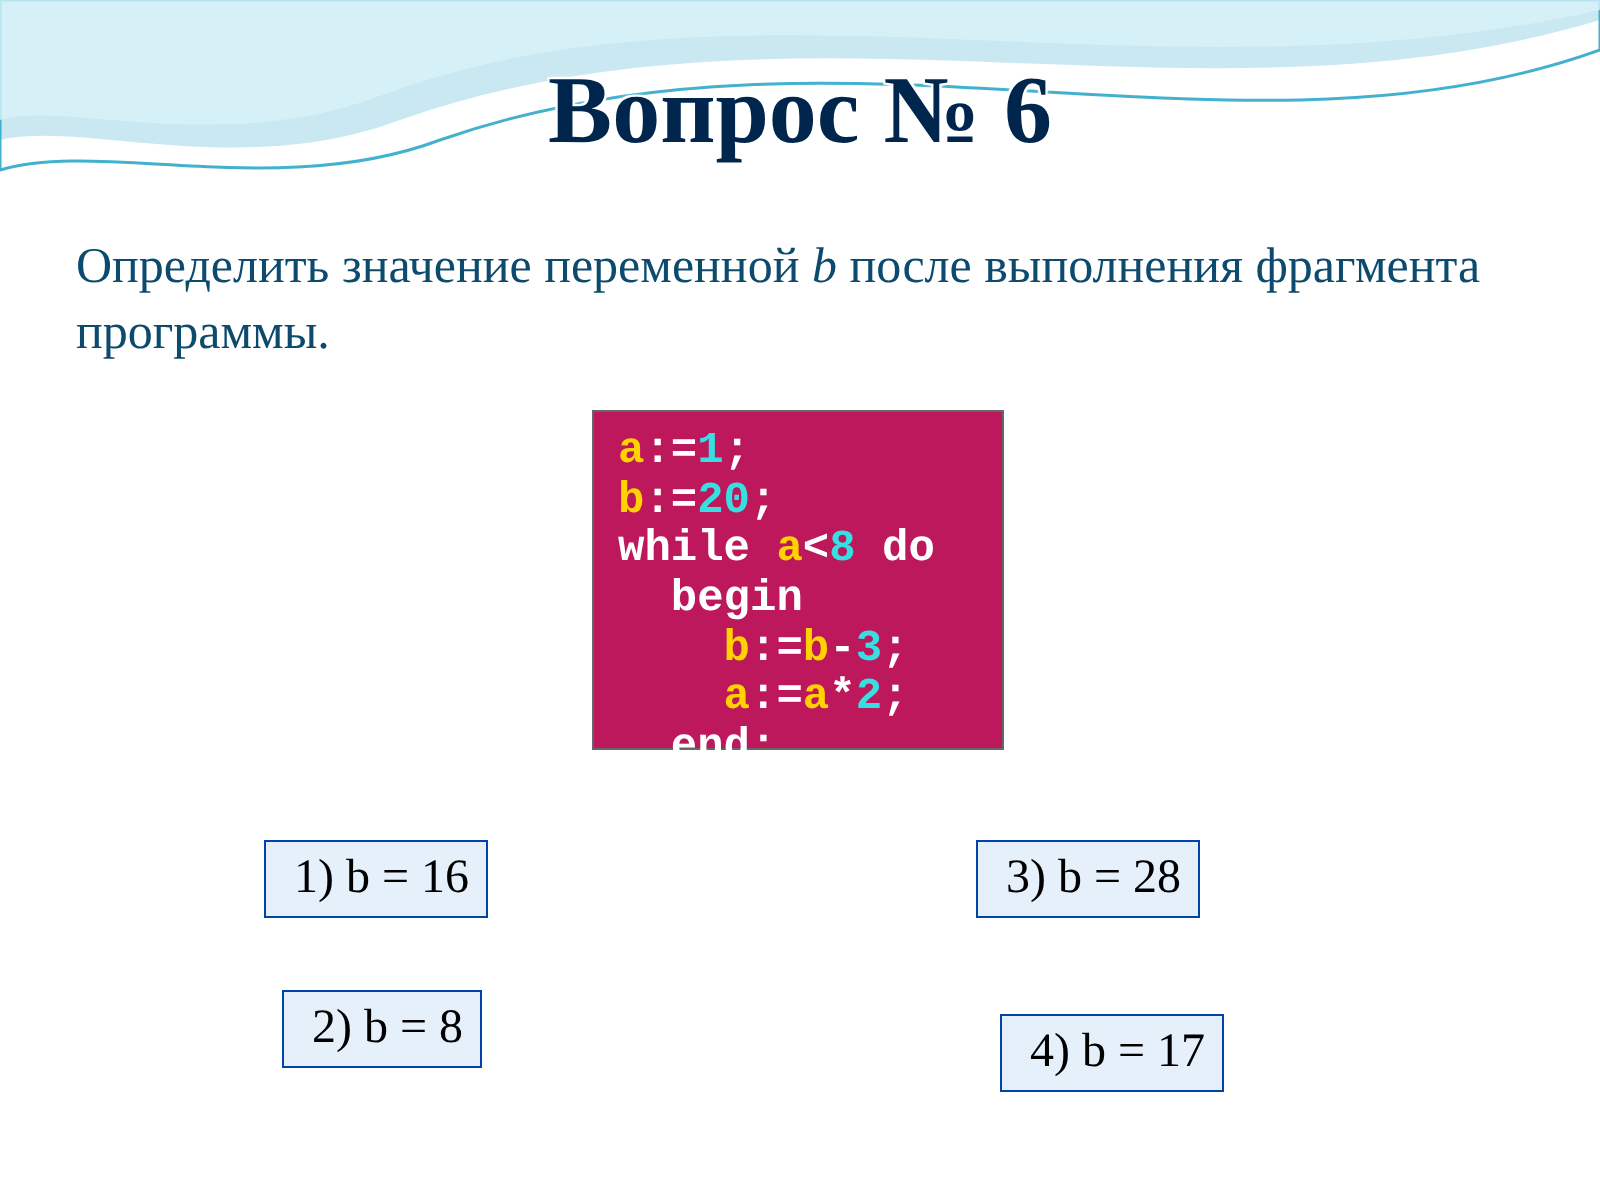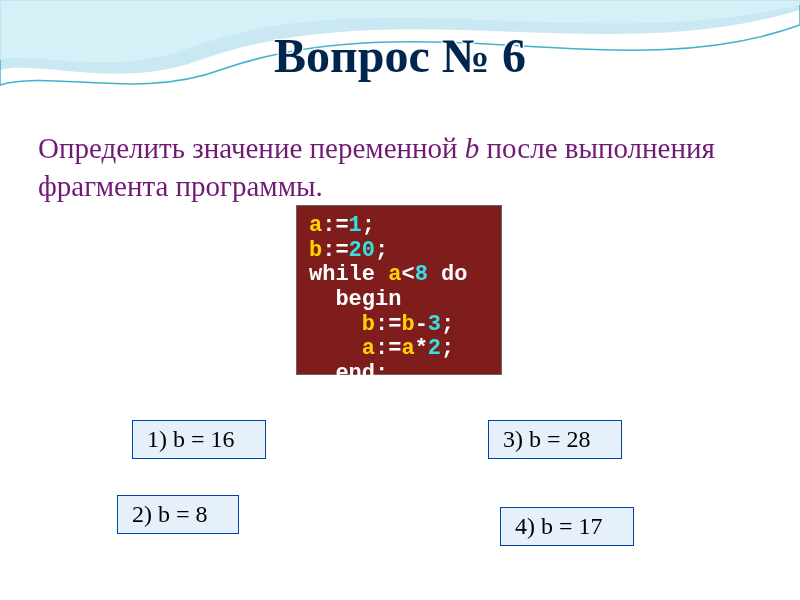--- a/index.html
+++ b/index.html
@@ -36,34 +36,34 @@
     color: #00264d;
     text-shadow:
       -1px -1px 0 #fff,
       1px -1px 0 #fff,
       -1px 1px 0 #fff,
       1px 1px 0 #fff,
       0 0 3px #fff;
   }
   .prompt {
     position: absolute;
-    top: 130px;
+    top: 118px;
     left: 38px;
     width: 720px;
-    font-size: 29px;
+    font-size: 25px;
     line-height: 1.3;
-    color: #701a75;
+    color: #0c4a6e;
   }
   .code-box {
     position: absolute;
     top: 205px;
     left: 296px;
     width: 206px;
     height: 170px;
-    background: #7f1d1d;
+    background: #be185d;
     border: 1px solid #666;
     padding: 8px 8px 8px 12px;
     box-sizing: border-box;
     font-family: "Courier New", monospace;
     font-size: 22px;
     font-weight: bold;
     line-height: 1.12;
     white-space: pre;
   }
   .c-y { color: #ffd200; }
@@ -75,26 +75,26 @@
     left: 0;
     width: 800px;
     height: 180px;
   }
   .opt {
     position: absolute;
     border: 1px solid #0044aa;
     background: #e6f0fb;
     font-size: 24px;
     color: #000;
-    padding: 5px 30px 5px 14px;
+    padding: 5px 8px 5px 14px;
     box-sizing: border-box;
     font-family: Liberation Serif, serif;
   }
   .opt1 { top: 8px; left: 132px; }
-  .opt2 { top: 83px; left: 117px; }
+  .opt2 { top: 83px; left: 141px; }
   .opt3 { top: 8px; left: 488px; }
   .opt4 { top: 95px; left: 500px; }
 </style>
 </head>
 <body>
 
 <div class="slide">
 
   <svg class="wave-bg" viewBox="0 0 800 120" preserveAspectRatio="none">
     <path d="M0,0 L800,0 L800,10 C600,70 400,-10 200,60 C120,90 40,60 0,70 Z" fill="#9ed6e6" opacity="0.55"></path>

